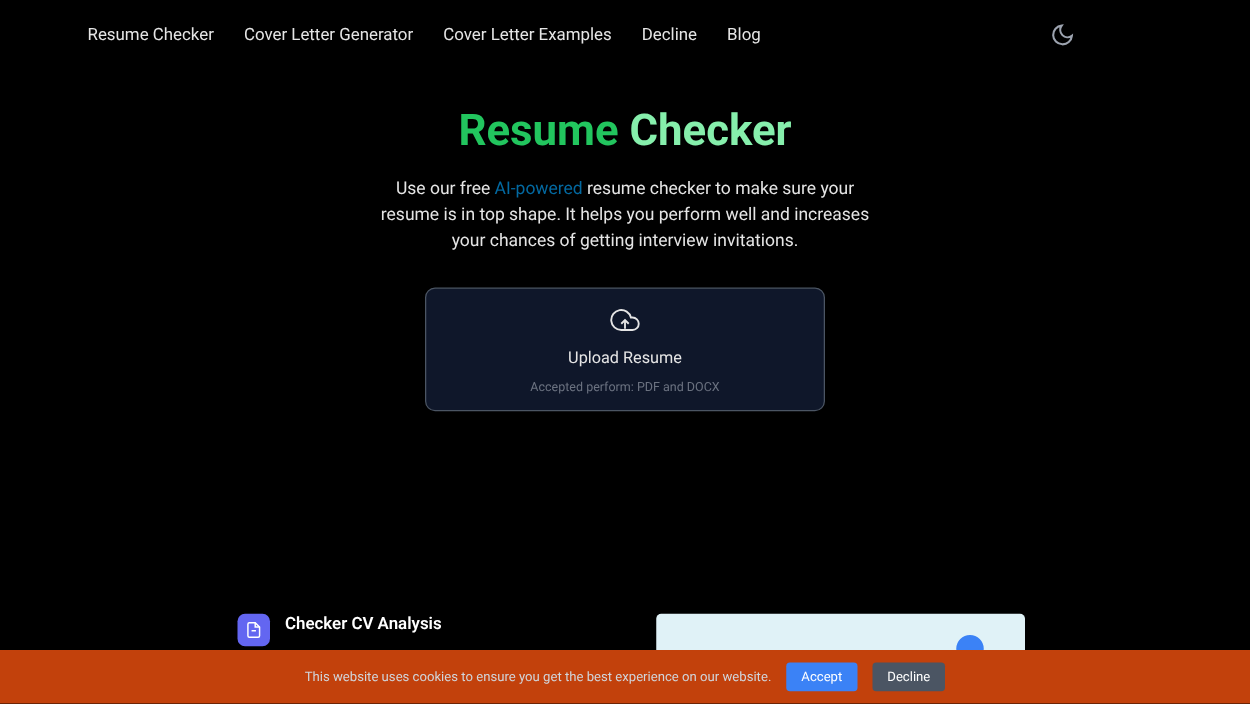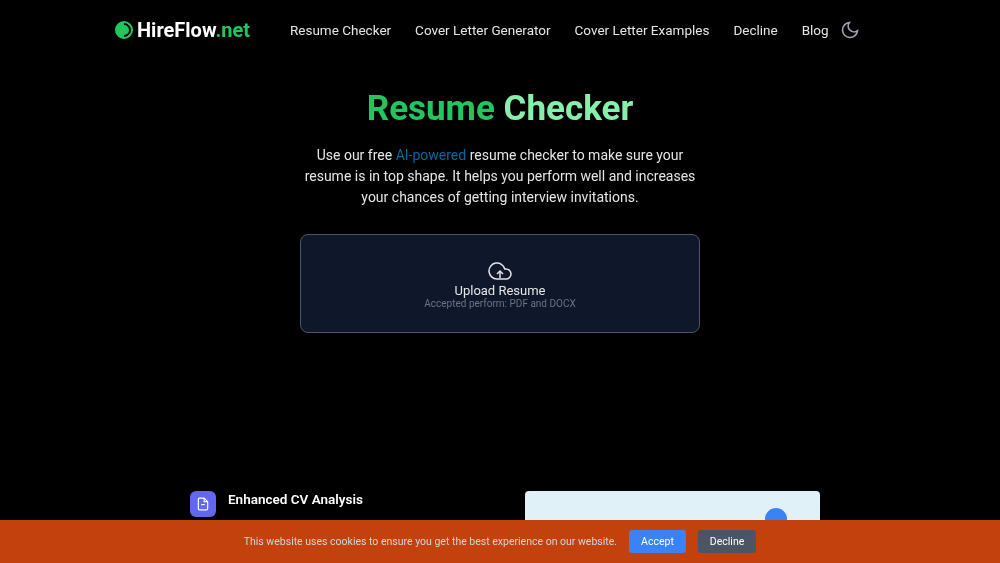--- a/index.html
+++ b/index.html
@@ -117,30 +117,30 @@
       color: #e5e5e5;
       max-width: 400px;
       margin-bottom: 26px;
     }
     
     .subtitle .green {
       color: #0369a1;
     }
     
     .upload-box {
-      width: 400px;
+      width: 320px;
       height: 99px;
       border: 1px solid #4b5563;
       border-radius: 8px;
       background: #0f172a;
       display: flex;
       flex-direction: column;
       align-items: center;
       justify-content: center;
-      gap: 0;
+      gap: 11px;
       cursor: pointer;
     }
     
     .upload-icon {
       width: 24px;
       height: 24px;
     }
     
     .upload-label {
       font-size: 13px;
@@ -238,26 +238,20 @@
     .cookie-btn.decline {
       background: #4b5563;
       color: #ffffff;
       padding-left: 12px;
     }
   </style>
 </head>
 <body>
 
 <header class="header">
-  <div class="logo">
-    <div class="logo-icon"></div>
-    <div class="logo-text">
-      <span class="white">HireFlow</span><span class="green">.net</span>
-    </div>
-  </div>
 
   <nav class="nav">
     <a class="nav-item">Resume Checker</a>
     <a class="nav-item">Cover Letter Generator</a>
     <a class="nav-item">Cover Letter Examples</a>
     <a class="nav-item">Decline</a>
     <a class="nav-item">Blog</a>
   </nav>
 
   <div class="theme-toggle">
@@ -290,21 +284,21 @@
 
 <div class="feature-section">
   <div class="feature-left">
     <div class="feature-icon">
       <svg width="14" height="14" viewBox="0 0 24 24" fill="none" stroke="#ffffff" stroke-width="2">
         <path d="M14 2H6a2 2 0 0 0-2 2v16a2 2 0 0 0 2 2h12a2 2 0 0 0 2-2V8z"></path>
         <polyline points="14 2 14 8 20 8"></polyline>
         <line x1="9" y1="13" x2="15" y2="13"></line>
       </svg>
     </div>
-    <div class="feature-title">Enhanced CV Analysis</div>
+    <div class="feature-title">Checker CV Analysis</div>
   </div>
 
   <div class="feature-right">
     <div class="avatar-circle"></div>
   </div>
 </div>
 
 <div class="cookie-banner">
   <span class="cookie-text">This website uses cookies to ensure you get the best experience on our website.</span>
   <button class="cookie-btn accept">Accept</button>

